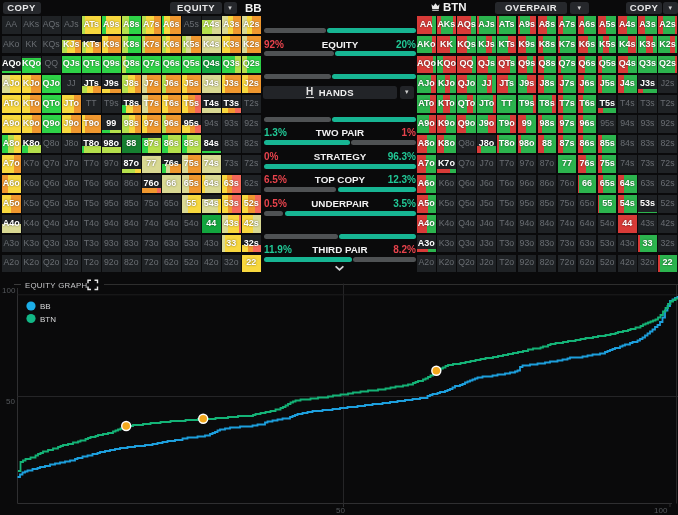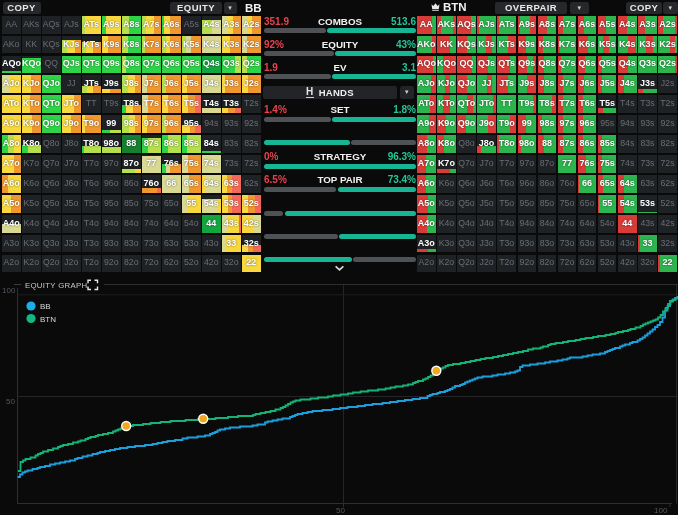--- a/index.html
+++ b/index.html
@@ -1239,86 +1239,86 @@
       <s>42o</s>
     </div>
     <div class="c" style="left:638.1px;top:254.5px;width:18.6px;height:17.9px">
       <s>32o</s>
     </div>
     <div class="c" style="left:658.2px;top:254.5px;width:18.6px;height:17.9px">
       <i style="height:18px;background:linear-gradient(90deg,#d83b38 0% 12%,#2cb44e 12% 100%)"></i>
       <b>22</b>
     </div>
 <div id="panel">
-      <div class="sr" style="top:15.5px">
-        <span style="color:#e8434c">351.9</span>
-        <span class="lab">COMBOS</span>
-        <span style="color:#21c896;text-align:right">513.6</span>
-      </div>
       <div class="bar" style="top:27.5px">
         <div class="seg" style="left:0;width:40.7%;background:#4f5254"></div>
         <div class="seg" style="left:41.7%;right:0;background:#17b593"></div>
       </div>
       <div class="sr" style="top:38.5px">
         <span style="color:#e8434c">92%</span>
         <span class="lab">EQUITY</span>
-        <span style="color:#21c896;text-align:right">43%</span>
+        <span style="color:#21c896;text-align:right">20%</span>
       </div>
       <div class="bar" style="top:50.5px">
         <div class="seg" style="left:0;width:46.0%;background:#4f5254"></div>
         <div class="seg" style="left:47.0%;right:0;background:#17b593"></div>
       </div>
-      <div class="sr" style="top:61.5px">
-        <span style="color:#e8434c">1.9</span>
-        <span class="lab">EV</span>
-        <span style="color:#21c896;text-align:right">3.1</span>
-      </div>
       <div class="bar" style="top:73.5px">
         <div class="seg" style="left:0;width:44.0%;background:#4f5254"></div>
         <div class="seg" style="left:45.0%;right:0;background:#17b593"></div>
       </div>
       <div class="hands"><span class="hk">H</span>HANDS</div>
       <div class="handsdd">▾</div>
-      <div class="sr" style="top:104.0px">
-        <span style="color:#e8434c">1.4%</span>
-        <span class="lab">SET</span>
-        <span style="color:#21c896;text-align:right">1.8%</span>
-      </div>
       <div class="bar" style="top:117.0px">
         <div class="seg" style="left:0;width:44.0%;background:#4f5254"></div>
         <div class="seg" style="left:45.0%;right:0;background:#17b593"></div>
+      </div>
+      <div class="sr" style="top:127.4px">
+        <span style="color:#21c896">1.3%</span>
+        <span class="lab">TWO PAIR</span>
+        <span style="color:#e8434c;text-align:right">1%</span>
       </div>
       <div class="bar" style="top:140.4px">
         <div class="seg" style="left:0;width:56.5%;background:#17b593"></div>
         <div class="seg" style="left:57.5%;right:0;background:#4f5254"></div>
       </div>
       <div class="sr" style="top:150.8px">
         <span style="color:#e8434c">0%</span>
         <span class="lab">STRATEGY</span>
         <span style="color:#21c896;text-align:right">96.3%</span>
       </div>
       <div class="bar" style="top:163.8px">
         <div class="seg" style="left:0;right:0;background:#17b593"></div>
       </div>
       <div class="sr" style="top:174.2px">
         <span style="color:#e8434c">6.5%</span>
-        <span class="lab">TOP PAIR</span>
-        <span style="color:#21c896;text-align:right">73.4%</span>
+        <span class="lab">TOP COPY</span>
+        <span style="color:#21c896;text-align:right">12.3%</span>
       </div>
       <div class="bar" style="top:187.2px">
         <div class="seg" style="left:0;width:47.5%;background:#4f5254"></div>
         <div class="seg" style="left:48.5%;right:0;background:#17b593"></div>
       </div>
+      <div class="sr" style="top:197.6px">
+        <span style="color:#e8434c">0.5%</span>
+        <span class="lab">UNDERPAIR</span>
+        <span style="color:#21c896;text-align:right">3.5%</span>
+      </div>
       <div class="bar" style="top:210.6px">
         <div class="seg" style="left:0;width:12.5%;background:#4f5254"></div>
         <div class="seg" style="left:13.5%;right:0;background:#17b593"></div>
       </div>
       <div class="bar" style="top:234.0px">
         <div class="seg" style="left:0;width:48.6%;background:#4f5254"></div>
         <div class="seg" style="left:49.6%;right:0;background:#17b593"></div>
+      </div>
+      <div class="sr" style="top:244.4px">
+        <span style="color:#21c896">11.9%</span>
+        <span class="lab">THIRD PAIR</span>
+        <span style="color:#e8434c;text-align:right">8.2%</span>
       </div>
       <div class="bar" style="top:257.4px">
         <div class="seg" style="left:0;width:57.8%;background:#17b593"></div>
         <div class="seg" style="left:58.8%;right:0;background:#4f5254"></div>
       </div>
       <svg style="position:absolute;left:73px;top:265px" width="9" height="7" viewBox="0 0 9 7">
         <path d="M1.2 1.8 L4.5 4.8 L7.8 1.8" fill="none" stroke="#d2d4d6" stroke-width="1.8" stroke-linecap="round"></path>
       </svg>
     </div>
 <svg id="graph" width="678" height="240" viewBox="0 0 678 240">

